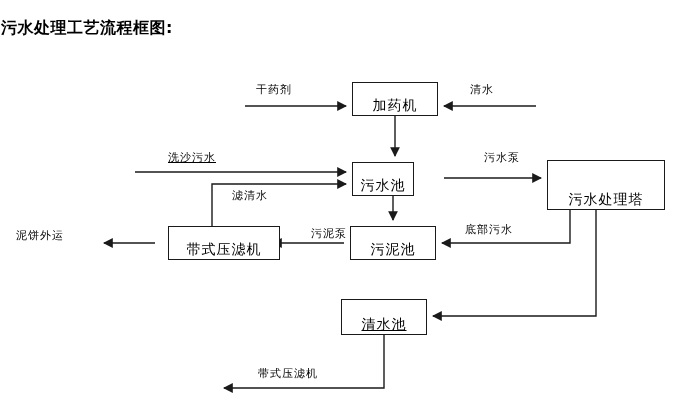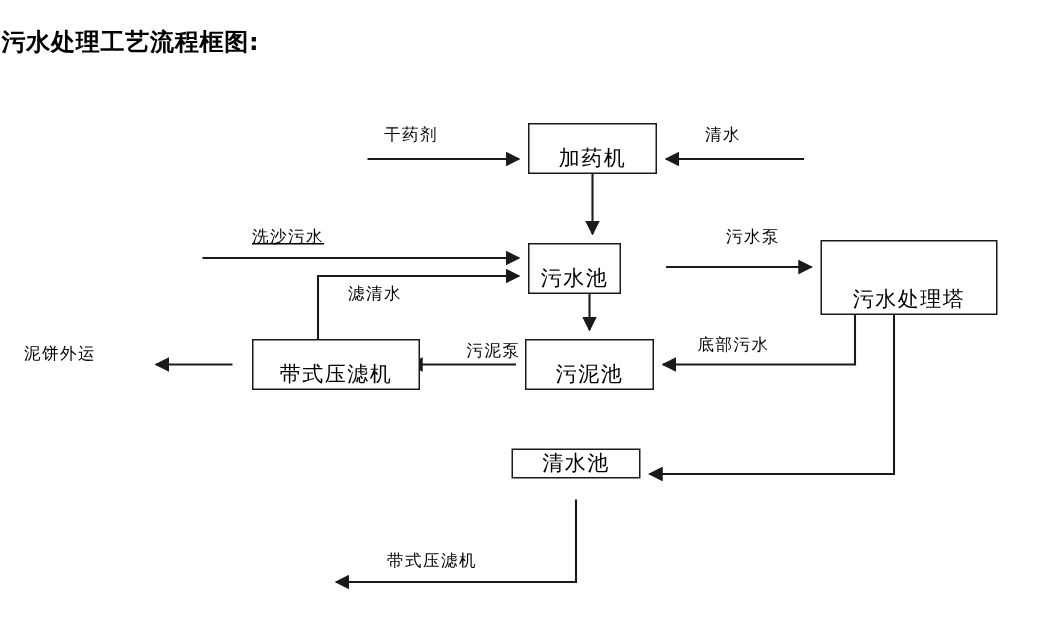--- a/index.html
+++ b/index.html
@@ -115,21 +115,21 @@
   </div>
 
   <div class="node" style="left:168px; top:226px; width:112px; height:34px;">
     <span>带式压滤机</span>
   </div>
 
   <div class="node" style="left:350px; top:226px; width:86px; height:34px;">
     <span>污泥池</span>
   </div>
 
-  <div class="node" style="left:341px; top:299px; width:86px; height:20px;">
+  <div class="node" style="left:341px; top:299px; width:86px; height:36px;text-decoration:underline;">
     <span>清水池</span>
   </div>
 
   <div class="edge-label" style="left:256px; top:82px;">干药剂</div>
 
   <div class="edge-label" style="left:470px; top:82px;">清水</div>
 
   <div class="edge-label" style="left:168px; top:150px;text-decoration:underline;">洗沙污水</div>
 
   <div class="edge-label" style="left:232px; top:188px;">滤清水</div>

